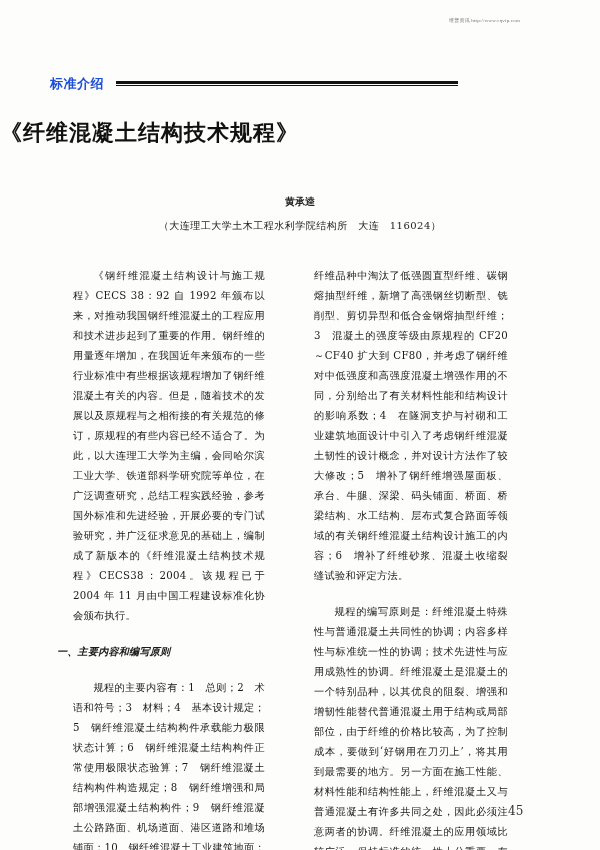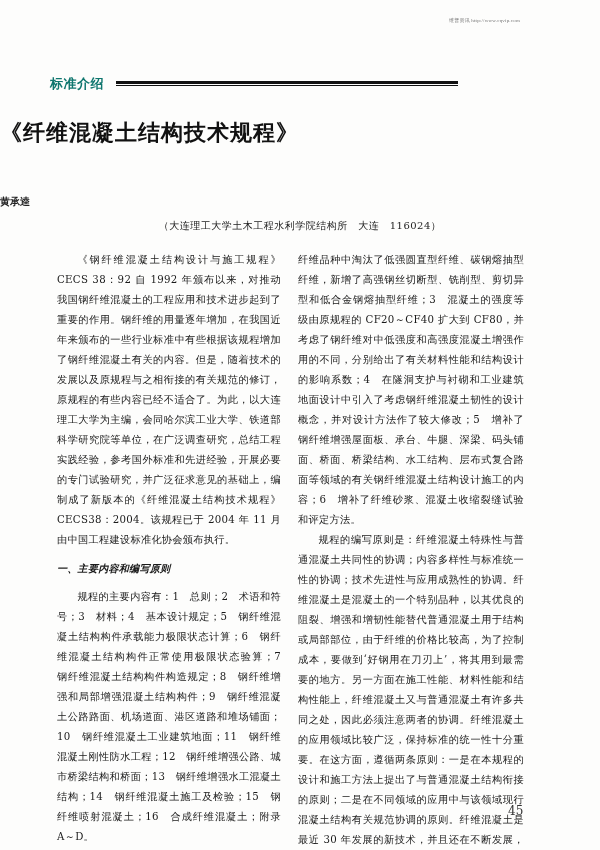--- a/index.html
+++ b/index.html
@@ -10,50 +10,50 @@
   .watermark {
     position: absolute; top: 17px; right: 80px;
     font-size: 5px; color: #777; font-family: "Liberation Serif", serif; letter-spacing: 0.2px;
   }
   .section-header {
     position: absolute; top: 74px; left: 50px; width: 408px; height: 20px;
     display: flex; align-items: center;
   }
   .section-header .label {
     font-family: "DejaVu Sans", sans-serif; font-weight: bold; font-size: 13px;
-    color: #0f766e; white-space: nowrap; margin-right: 12px; letter-spacing: 0.5px;
+    color: #1d4ed8; white-space: nowrap; margin-right: 12px; letter-spacing: 0.5px;
   }
   .section-header .rule { flex: 1; height: 6px; position: relative; }
   .section-header .rule::before {
     content: ""; position: absolute; left: 0; right: 0; top: 0; height: 3px; background: #111;
   }
   .section-header .rule::after {
     content: ""; position: absolute; left: 0; right: 0; top: 4px; height: 1px; background: #111;
   }
   .title {
     position: absolute; top: 118px; left: 0; width: 600px; text-align: left;
     font-family: "DejaVu Sans", sans-serif; font-weight: bold; font-size: 22px; line-height: 30px;
     color: #111; letter-spacing: 1px;
   }
   .title .line2 { font-family: "DejaVu Serif", serif; font-size: 21px; }
   .author {
-    position: absolute; top: 195px; left: 0; width: 600px; 
+    position: absolute; top: 195px; left: 0; width: 600px; text-align: center;
     font-family: "DejaVu Sans", sans-serif; font-weight: bold; font-size: 10px; color: #222;
   }
   .affiliation {
     position: absolute; top: 219px; left: 0; width: 600px; text-align: center;
     font-size: 10px; color: #222; letter-spacing: 0.5px;
   }
   .col {
     position: absolute; top: 250px; font-size: 10.2px; line-height: 20px; color: #1a1a1a;
     text-align: justify; letter-spacing: 0.3px;
   }
   .col.left { left: 57px; width: 224px; }
   .col.right { left: 298px; width: 226px; }
-  .col p { margin: 0; text-indent: 2em; }
+  .col p { margin: 16px; text-indent: 2em; }
   .col p.noindent { text-indent: 0; }
   .col h3 {
     margin: 9px 0 8px 0; font-family: "DejaVu Sans", sans-serif; font-weight: bold;
     font-size: 10px; line-height: 20px; font-style: italic;
   }
   .page-number {
     position: absolute; top: 804px; left: 508px; font-size: 12px; color: #333;
   }
 </style>
 </head>

